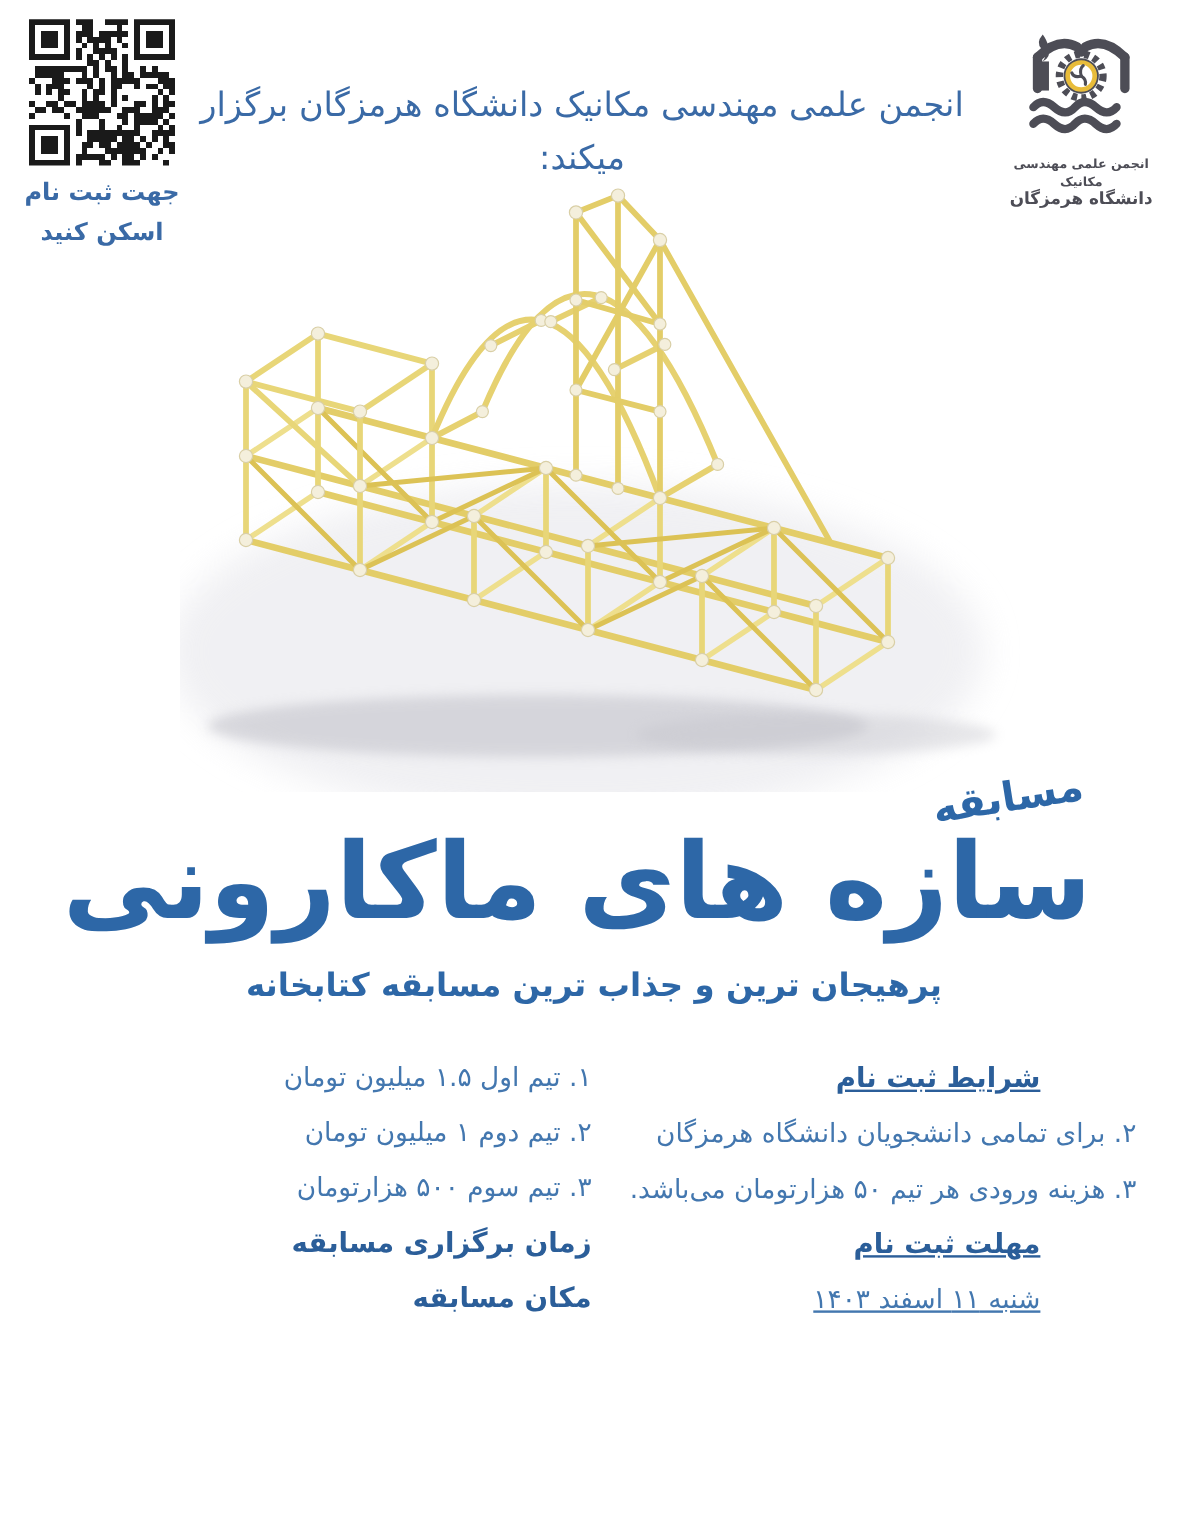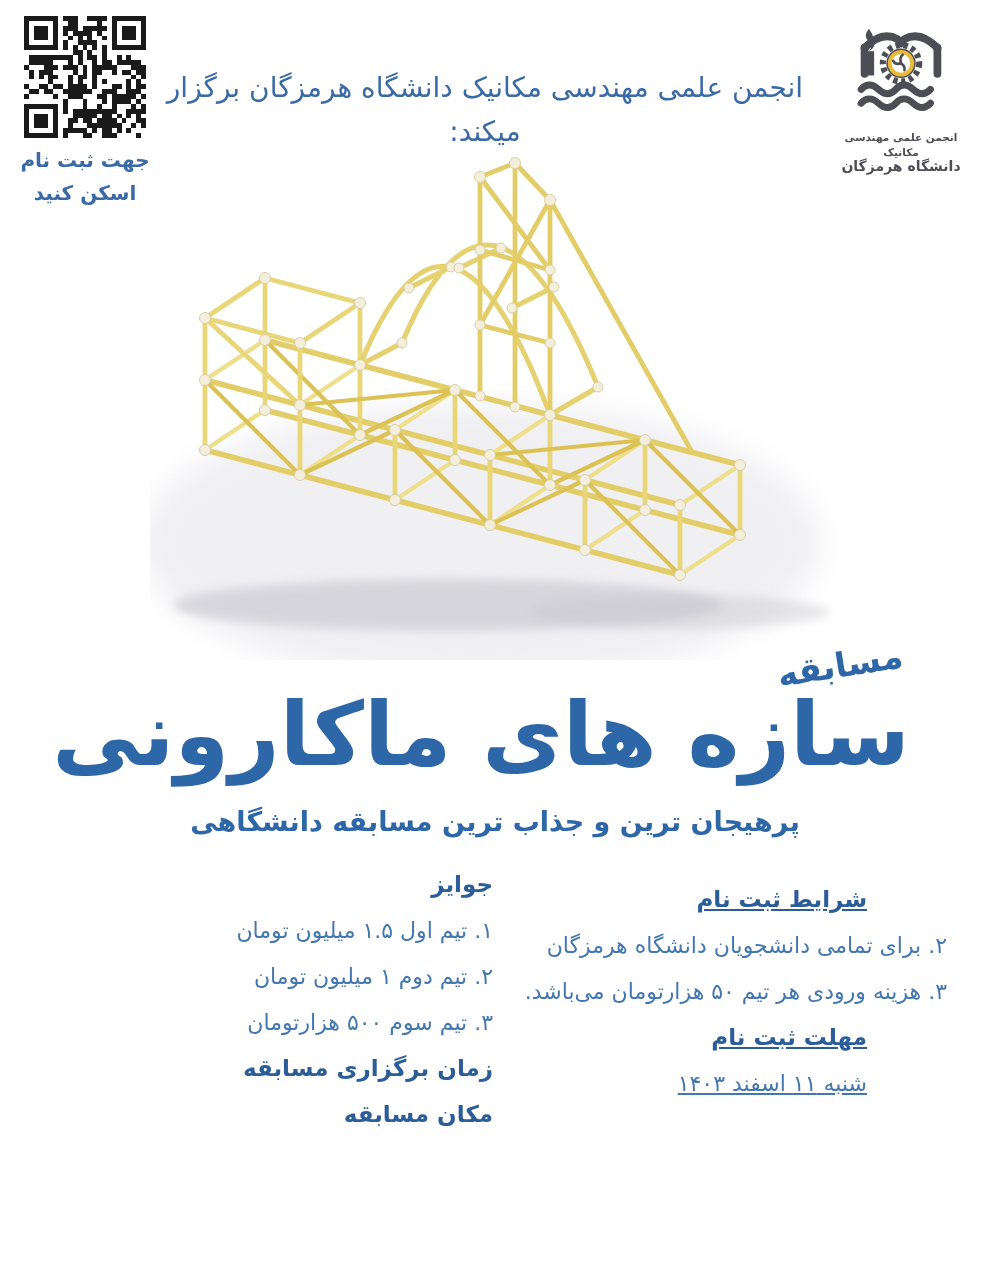--- a/index.html
+++ b/index.html
@@ -237,24 +237,23 @@
         <circle cx="400" cy="155" r="5"></circle>
       <circle cx="330" cy="210" r="5"></circle>
         <circle cx="400" cy="228" r="5"></circle>
       <circle cx="330" cy="281" r="5"></circle>
         <circle cx="365" cy="292" r="5"></circle>
     </g>
   </svg>
 
   <div class="title-small">مسابقه</div>
   <div class="title-main">سازه های ماکارونی</div>
-  <div class="subtitle">پرهیجان ترین و جذاب ترین مسابقه دانشگاهی</div>
+  <div class="subtitle">پرهیجان ترین و جذاب ترین مسابقه کتابخانه</div>
 
   <div class="col col-left">
-    <div class="info-header">جوایز</div>
     <div class="info-item">۱. تیم اول ۱.۵ میلیون تومان</div>
     <div class="info-item">۲. تیم دوم ۱ میلیون تومان</div>
     <div class="info-item">۳. تیم سوم ۵۰۰ هزارتومان</div>
     <div class="info-header mt-sect">زمان برگزاری مسابقه</div>
     <div class="info-header mt-sect">مکان مسابقه</div>
   </div>
 
   <div class="col col-right">
     <div class="info-header indent">شرایط ثبت نام</div>
     <div class="info-item">۲. برای تمامی دانشجویان دانشگاه هرمزگان</div>

